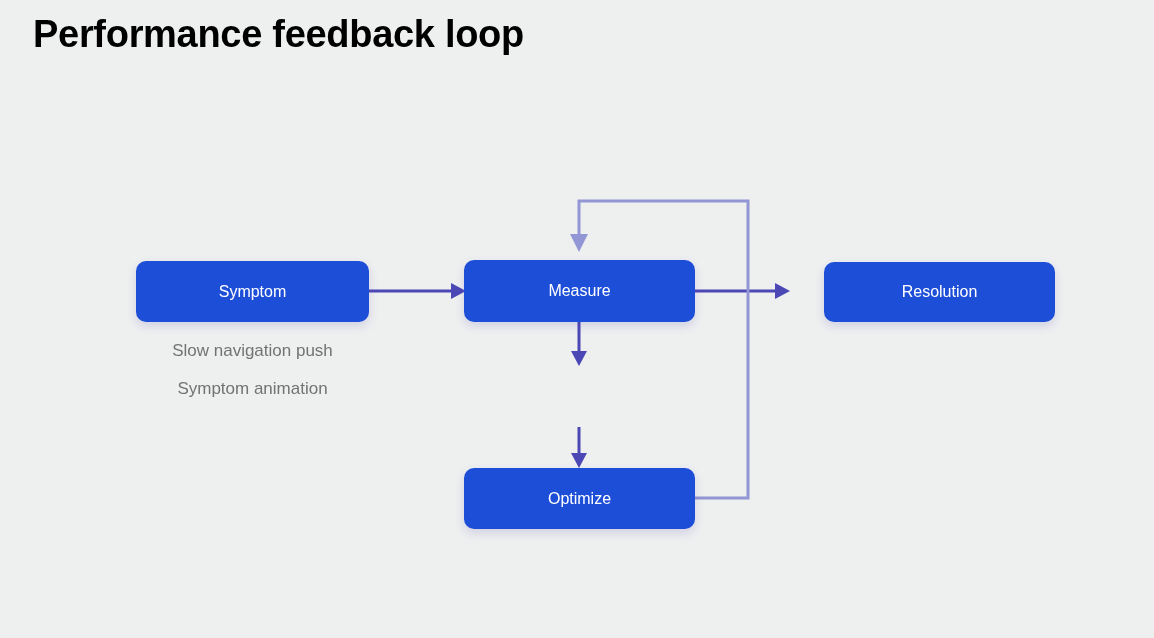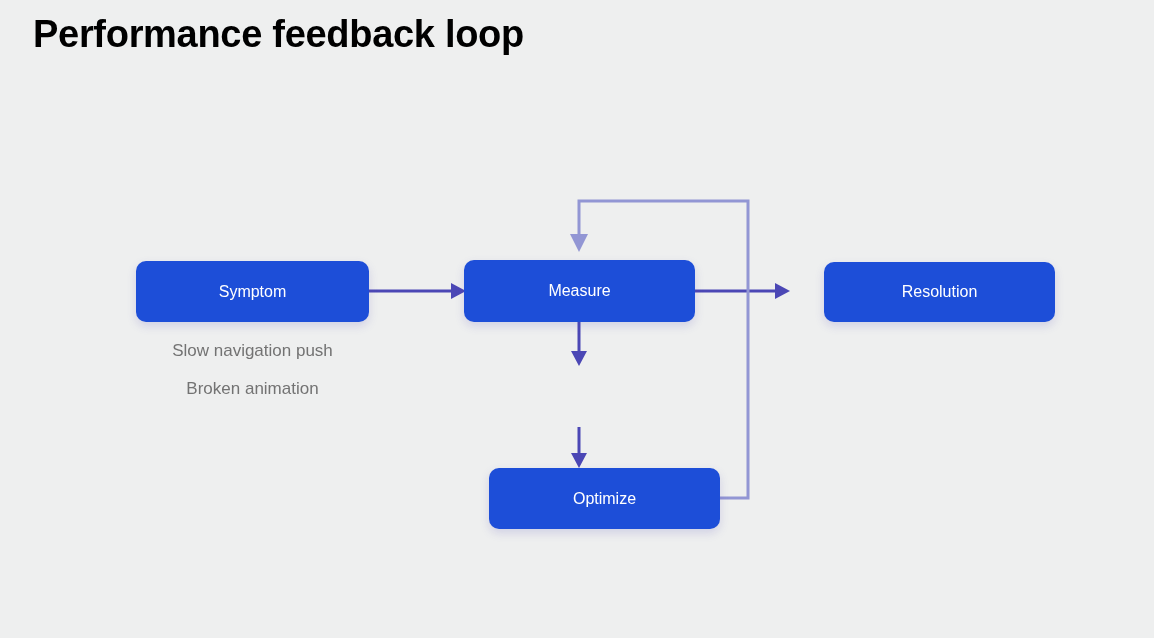--- a/index.html
+++ b/index.html
@@ -40,21 +40,21 @@
     display: flex;
     align-items: center;
     justify-content: center;
     box-shadow: 0 4px 10px rgba(75, 71, 181, 0.18);
     text-align: center;
     line-height: 1.2;
   }
   #node-symptom  { left: 136px; top: 261px; width: 233px; height: 61px; }
   #node-measure  { left: 464px; top: 260px; width: 231px; height: 62px; }
   #node-identify { left: 464px; top: 366px; width: 231px; height: 61px; }
-  #node-optimize { left: 464px; top: 468px; width: 231px; height: 61px; margin-left: 25px; }
+  #node-optimize { left: 464px; top: 468px; width: 231px; height: 61px; }
   #node-resolution { left: 790px; top: 262px; width: 231px; height: 60px; margin-left: 34px; }
 
   #symptom-sublabels {
     position: absolute;
     left: 136px;
     top: 337px;
     width: 233px;
     text-align: center;
   }
   #symptom-sublabels .sublabel {
@@ -120,16 +120,16 @@
   <div class="node" id="node-optimize">
     <span>Optimize</span>
   </div>
 
   <div class="node" id="node-resolution">
     <span>Resolution</span>
   </div>
 
   <div id="symptom-sublabels">
     <div class="sublabel">Slow navigation push</div>
-    <div class="sublabel">Broken animation</div>
+    <div class="sublabel">Symptom animation</div>
   </div>
 
 </div>
 
 </body></html>

